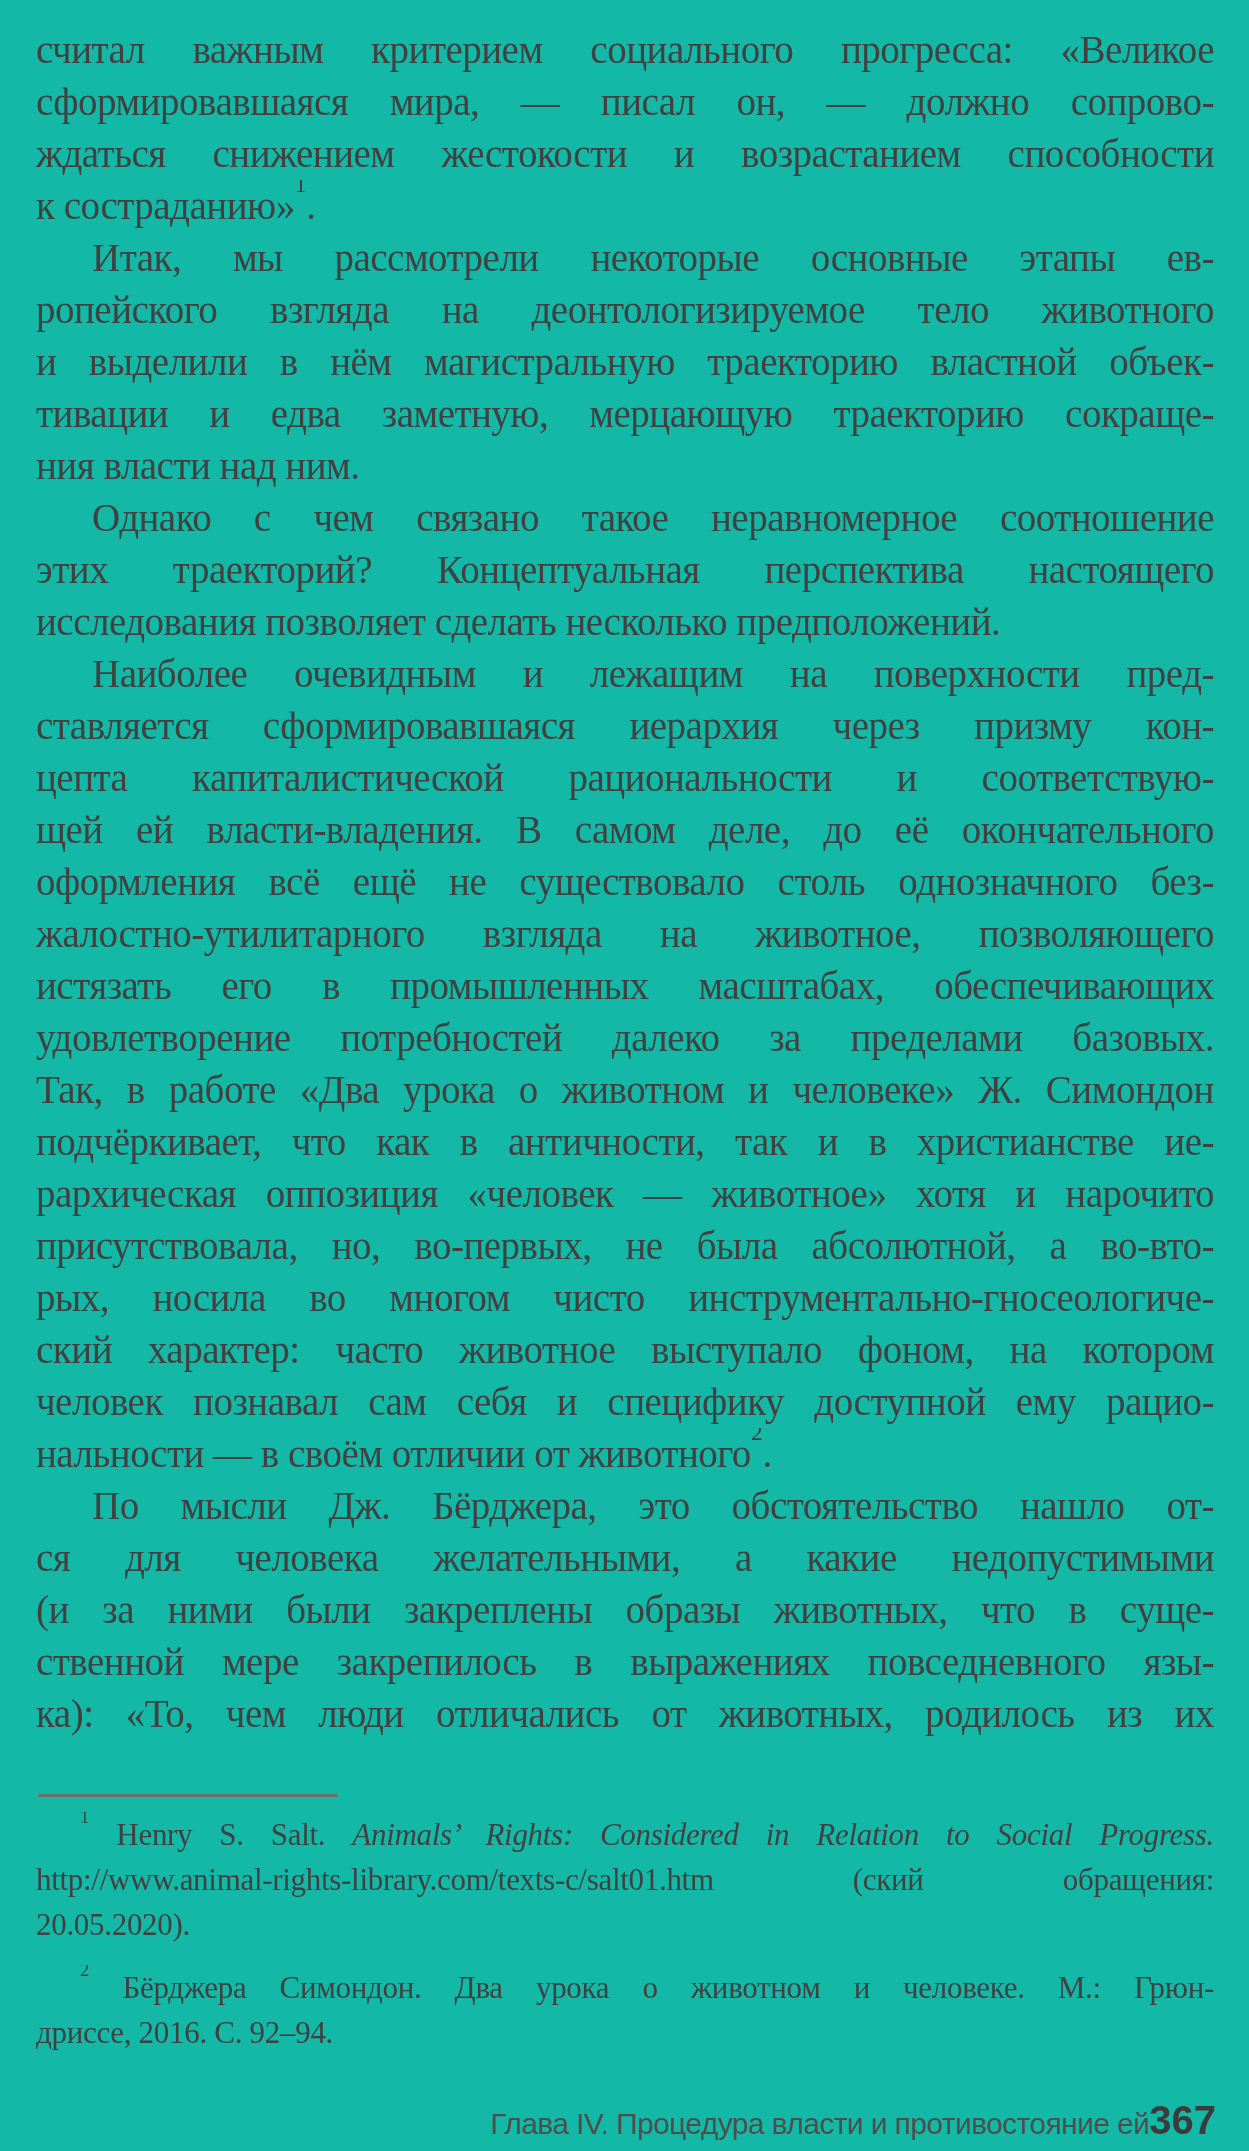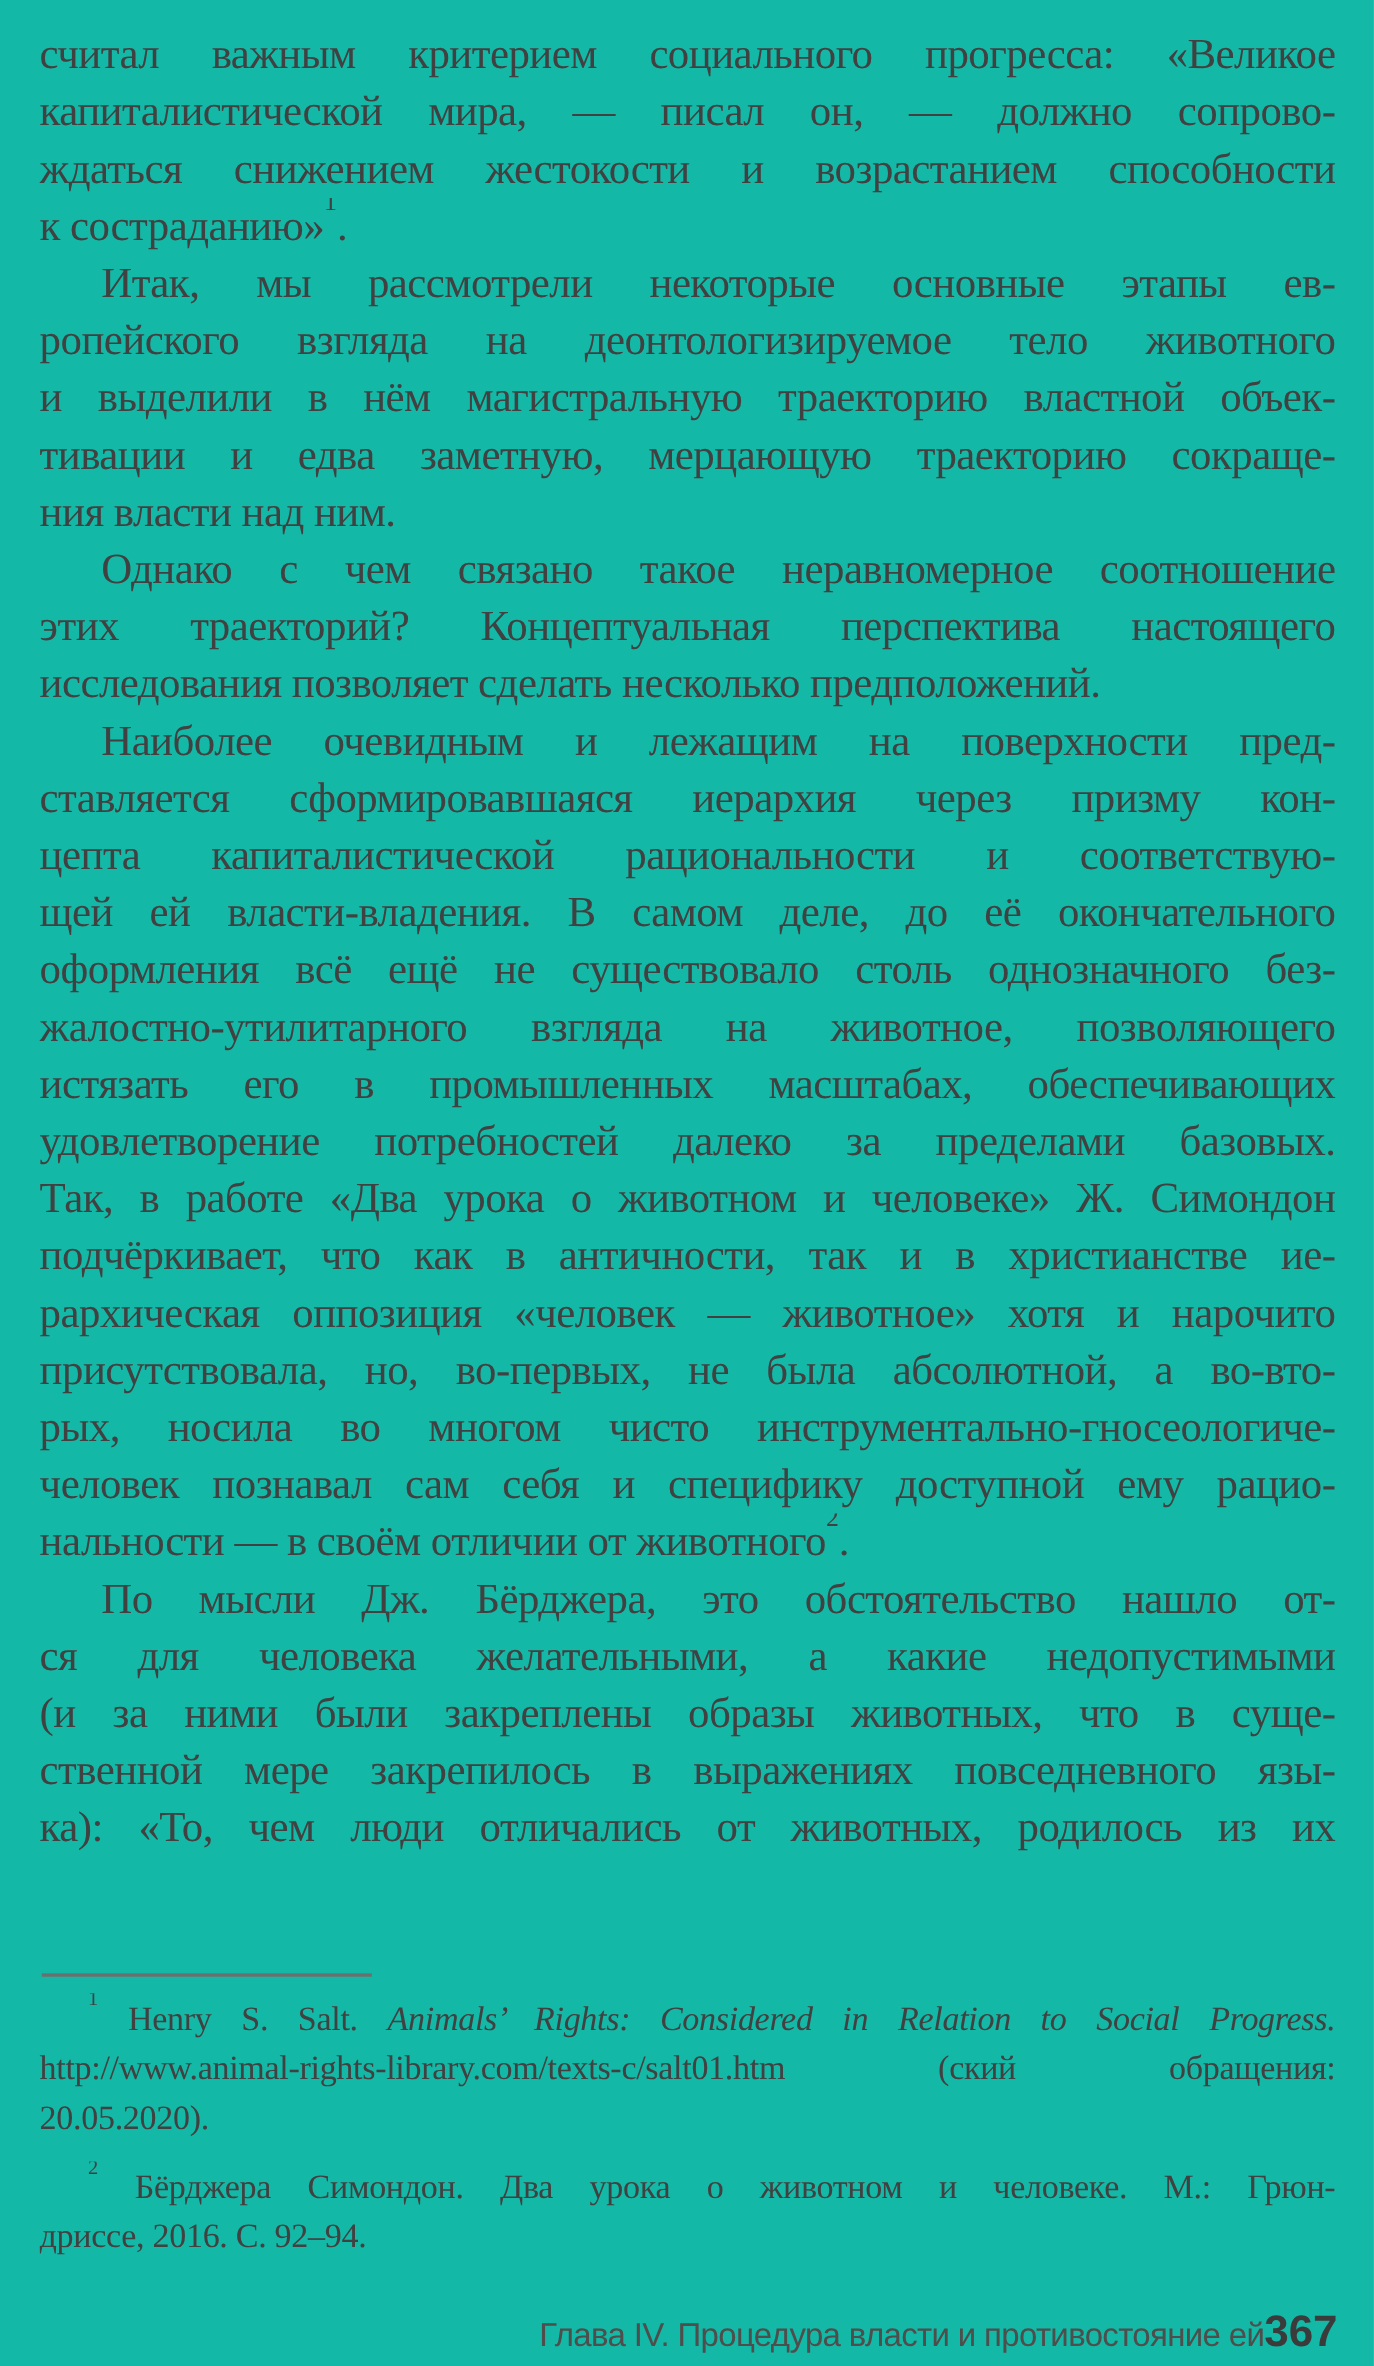--- a/index.html
+++ b/index.html
@@ -91,21 +91,21 @@
   }
   i { font-style: italic; }
 </style>
 </head>
 <body>
 
 <div class="page">
   <div class="body-text">
       <div>
         <div class="line"><span>считал важным критерием социального прогресса: «Великое</span></div>
-        <div class="line"><span>капиталистической мира, — писал он, — должно сопрово-</span></div>
+        <div class="line"><span>сформировавшаяся мира, — писал он, — должно сопрово-</span></div>
         <div class="line"><span>ждаться снижением жестокости и возрастанием способности</span></div>
         <div class="line last"><span>к состраданию»</span><sup class="fnmark">1</sup><span>.</span></div>
       </div>
       <div>
         <div class="line indent"><span>Итак, мы рассмотрели некоторые основные этапы ев-</span></div>
         <div class="line"><span>ропейского взгляда на деонтологизируемое тело животного</span></div>
         <div class="line"><span>и выделили в нём магистральную траекторию властной объек-</span></div>
         <div class="line"><span>тивации и едва заметную, мерцающую траекторию сокраще-</span></div>
         <div class="line last"><span>ния власти над ним.</span></div>
       </div>
@@ -121,20 +121,21 @@
         <div class="line"><span>щей ей власти-владения. В самом деле, до её окончательного</span></div>
         <div class="line"><span>оформления всё ещё не существовало столь однозначного без-</span></div>
         <div class="line"><span>жалостно-утилитарного взгляда на животное, позволяющего</span></div>
         <div class="line"><span>истязать его в промышленных масштабах, обеспечивающих</span></div>
         <div class="line"><span>удовлетворение потребностей далеко за пределами базовых.</span></div>
         <div class="line"><span>Так, в работе «Два урока о животном и человеке» Ж. Симондон</span></div>
         <div class="line"><span>подчёркивает, что как в античности, так и в христианстве ие-</span></div>
         <div class="line"><span>рархическая оппозиция «человек — животное» хотя и нарочито</span></div>
         <div class="line"><span>присутствовала, но, во-первых, не была абсолютной, а во-вто-</span></div>
         <div class="line"><span>рых, носила во многом чисто инструментально-гносеологиче-</span></div>
+        <div class="line"><span>ский характер: часто животное выступало фоном, на котором</span></div>
         <div class="line"><span>человек познавал сам себя и специфику доступной ему рацио-</span></div>
         <div class="line last"><span>нальности — в своём отличии от животного</span><sup class="fnmark">2</sup><span>.</span></div>
       </div>
       <div>
         <div class="line indent"><span>По мысли Дж. Бёрджера, это обстоятельство нашло от-</span></div>
         <div class="line"><span>ся для человека желательными, а какие недопустимыми</span></div>
         <div class="line"><span>(и за ними были закреплены образы животных, что в суще-</span></div>
         <div class="line"><span>ственной мере закрепилось в выражениях повседневного язы-</span></div>
         <div class="line"><span>ка): «То, чем люди отличались от животных, родилось из их</span></div>
       </div>

